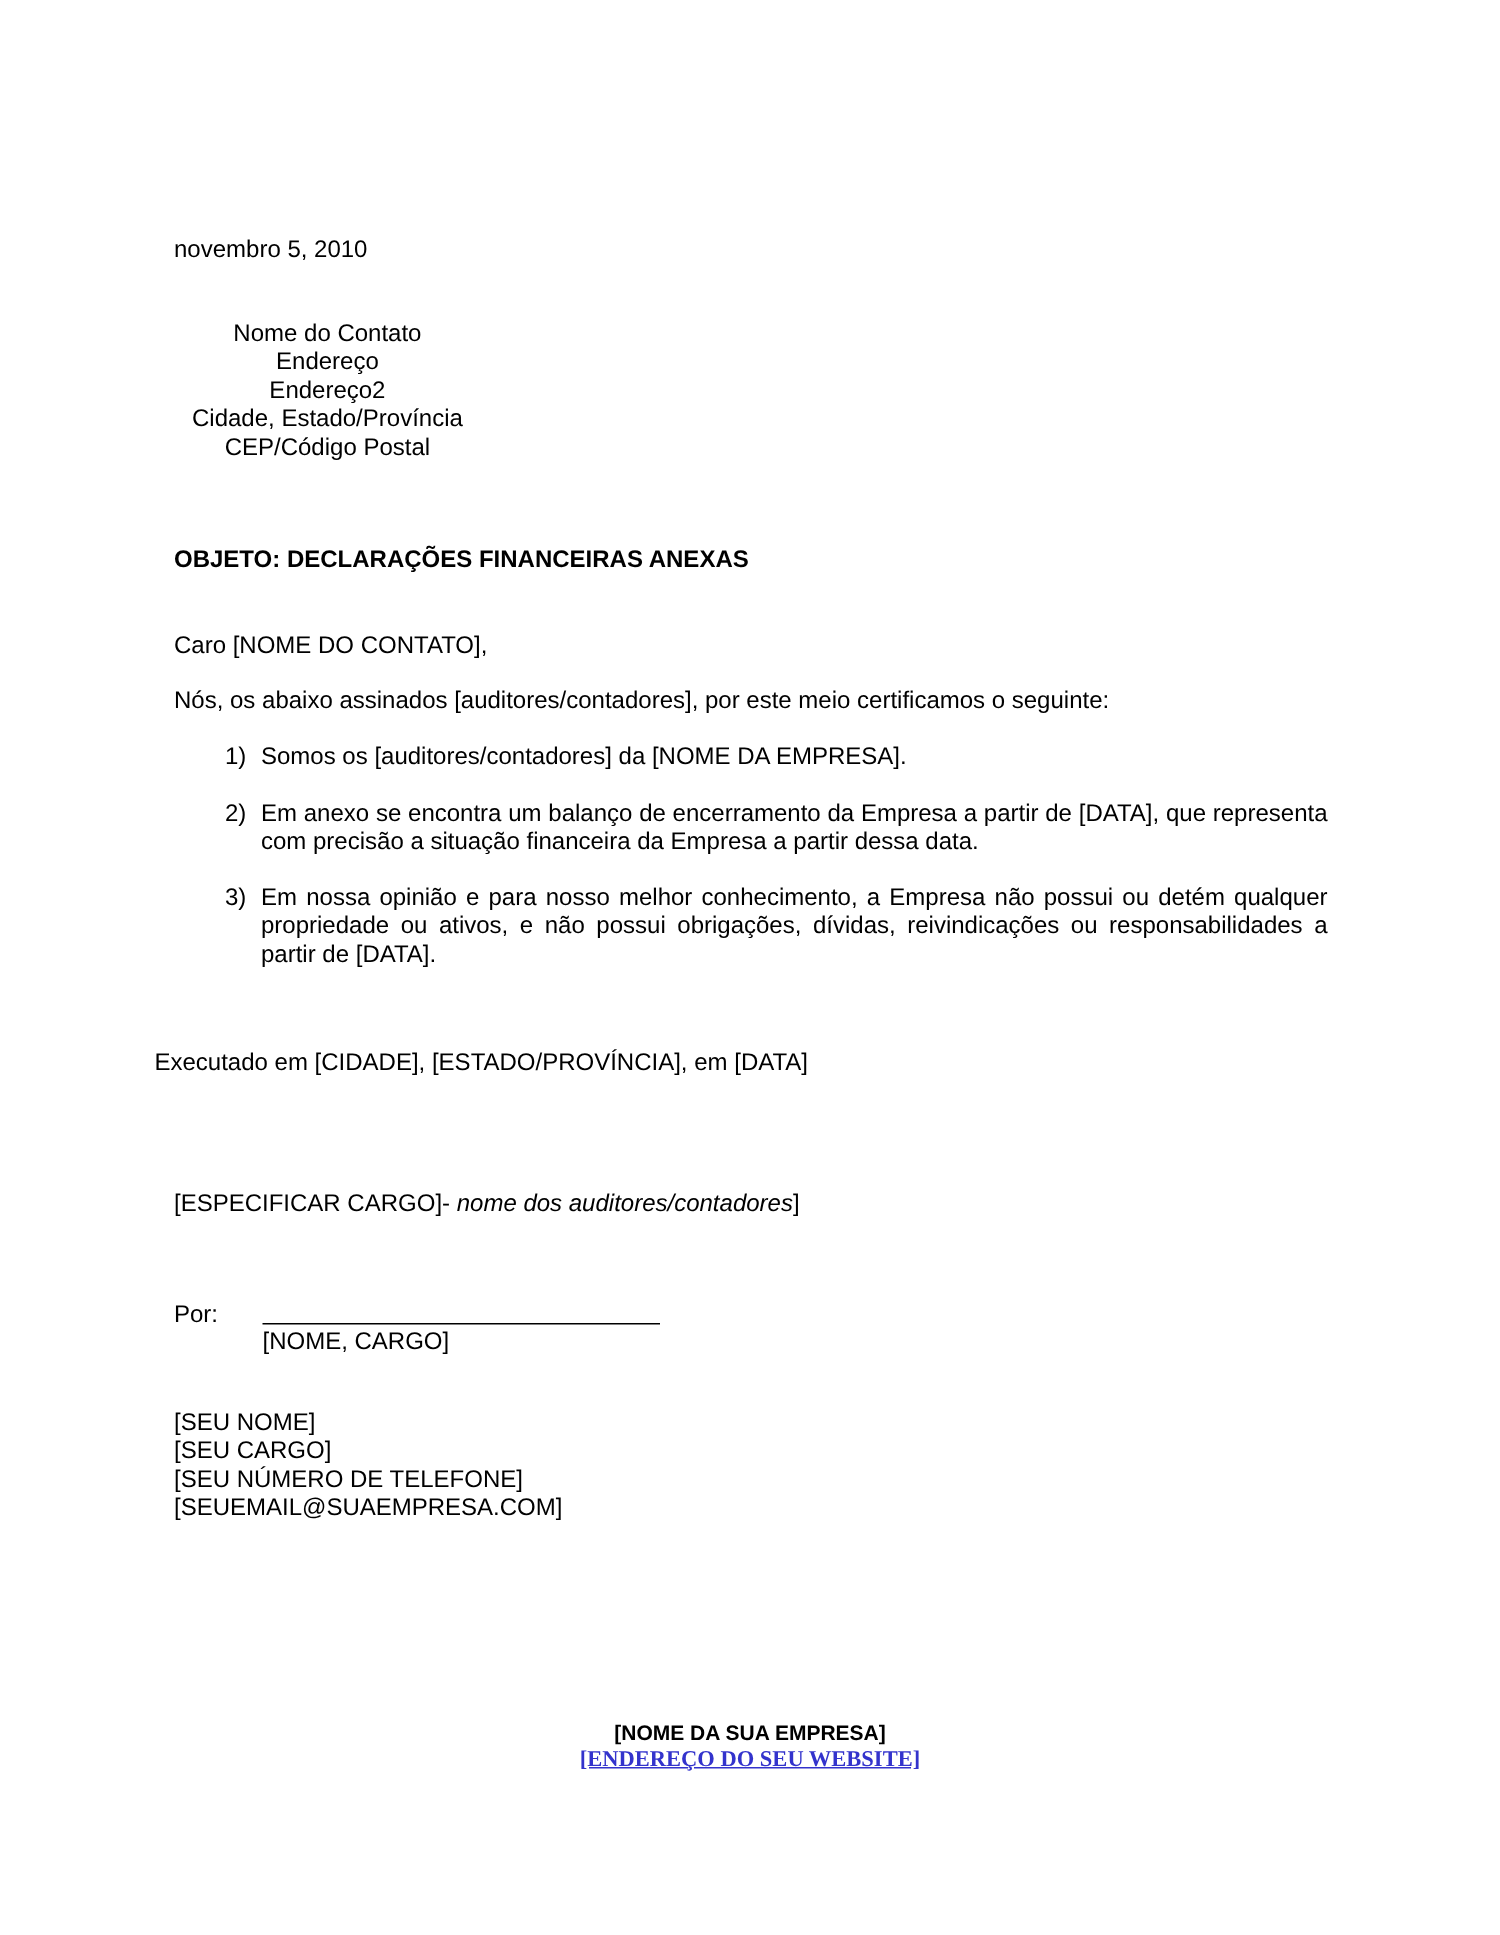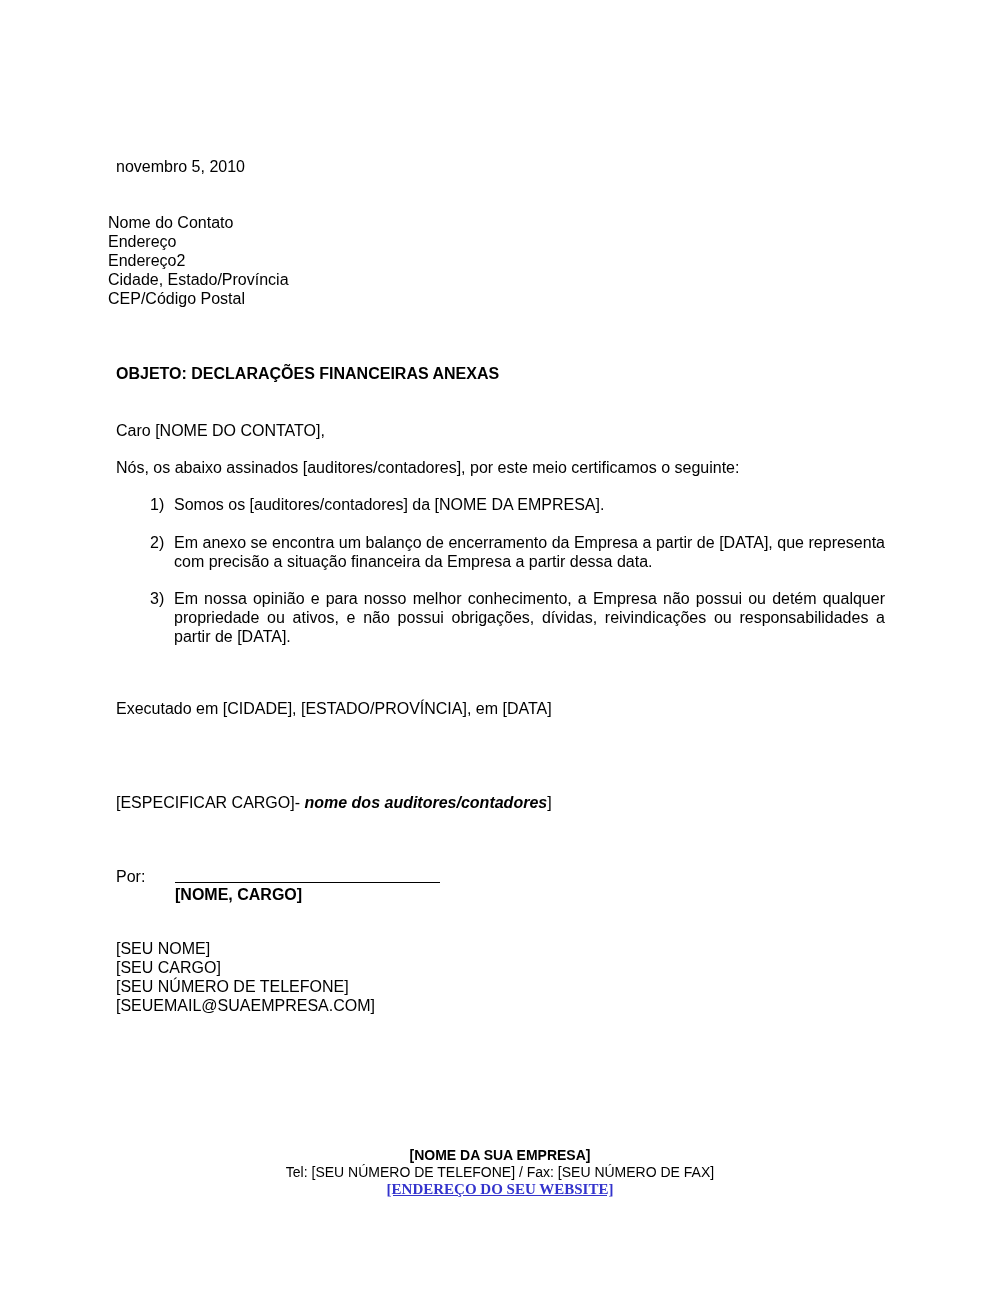--- a/index.html
+++ b/index.html
@@ -12,49 +12,49 @@
       height: 1290px;
       position: relative;
       font-family: "Liberation Sans", sans-serif;
       font-size: 16px;
       color: #000000;
       overflow: hidden;
     }
     .abs { position: absolute; white-space: nowrap; }
     .line { line-height: 19px; }
     .date { left: 116px; top: 157px; }
-    .address { left: 108px; top: 213px; }
+    .address { left: 128px; top: 213px; text-align: center; }
     .address div { line-height: 19px; }
     .subject { left: 116px; top: 364px; font-weight: bold; text-align: right; }
     .greeting { left: 116px; top: 421px; text-align: center; }
     .intro { left: 116px; top: 458px; }
     .list-item { left: 150px; width: 735px; white-space: normal; }
     .list-item .num { position: absolute; left: 0; top: 0; }
     .list-item .txt {
       margin-left: 24px;
       display: block;
       text-align: justify;
       line-height: 19px;
     }
     .item1 { top: 495px; }
     .item2 { top: 533px; }
     .item3 { top: 589px; }
-    .executed { left: 116px; top: 699px; text-align: right; }
+    .executed { left: 103px; top: 699px; text-align: right; }
     .specify { left: 116px; top: 793px; }
-    .specify em { font-style: italic; font-weight: bold; }
+    .specify em { font-style: italic; }
     .by-label { left: 116px; top: 867px; }
     .sig-line {
       position: absolute;
       left: 175px;
       top: 882px;
       width: 265px;
       height: 0;
       border-top: 1.4px solid #000;
     }
-    .sig-name { left: 175px; top: 885px; font-weight: bold; }
+    .sig-name { left: 175px; top: 885px; }
     .sender { left: 116px; top: 939px; }
     .sender div { line-height: 19px; }
     .footer {
       position: absolute;
       left: 0;
       width: 1000px;
       top: 1147px;
       text-align: center;
       font-size: 14px;
     }
@@ -117,17 +117,16 @@
 
   <div class="abs sender">
     <div>[SEU NOME]</div>
     <div>[SEU CARGO]</div>
     <div>[SEU NÚMERO DE TELEFONE]</div>
     <div>[SEUEMAIL@SUAEMPRESA.COM]</div>
   </div>
 
   <div class="footer">
     <div class="company">[NOME DA SUA EMPRESA]</div>
-    <div>Tel: [SEU NÚMERO DE TELEFONE] / Fax: [SEU NÚMERO DE FAX]</div>
     <div><span class="website">[ENDEREÇO DO SEU WEBSITE]</span></div>
   </div>
 
 </div>
 
 </body></html>

